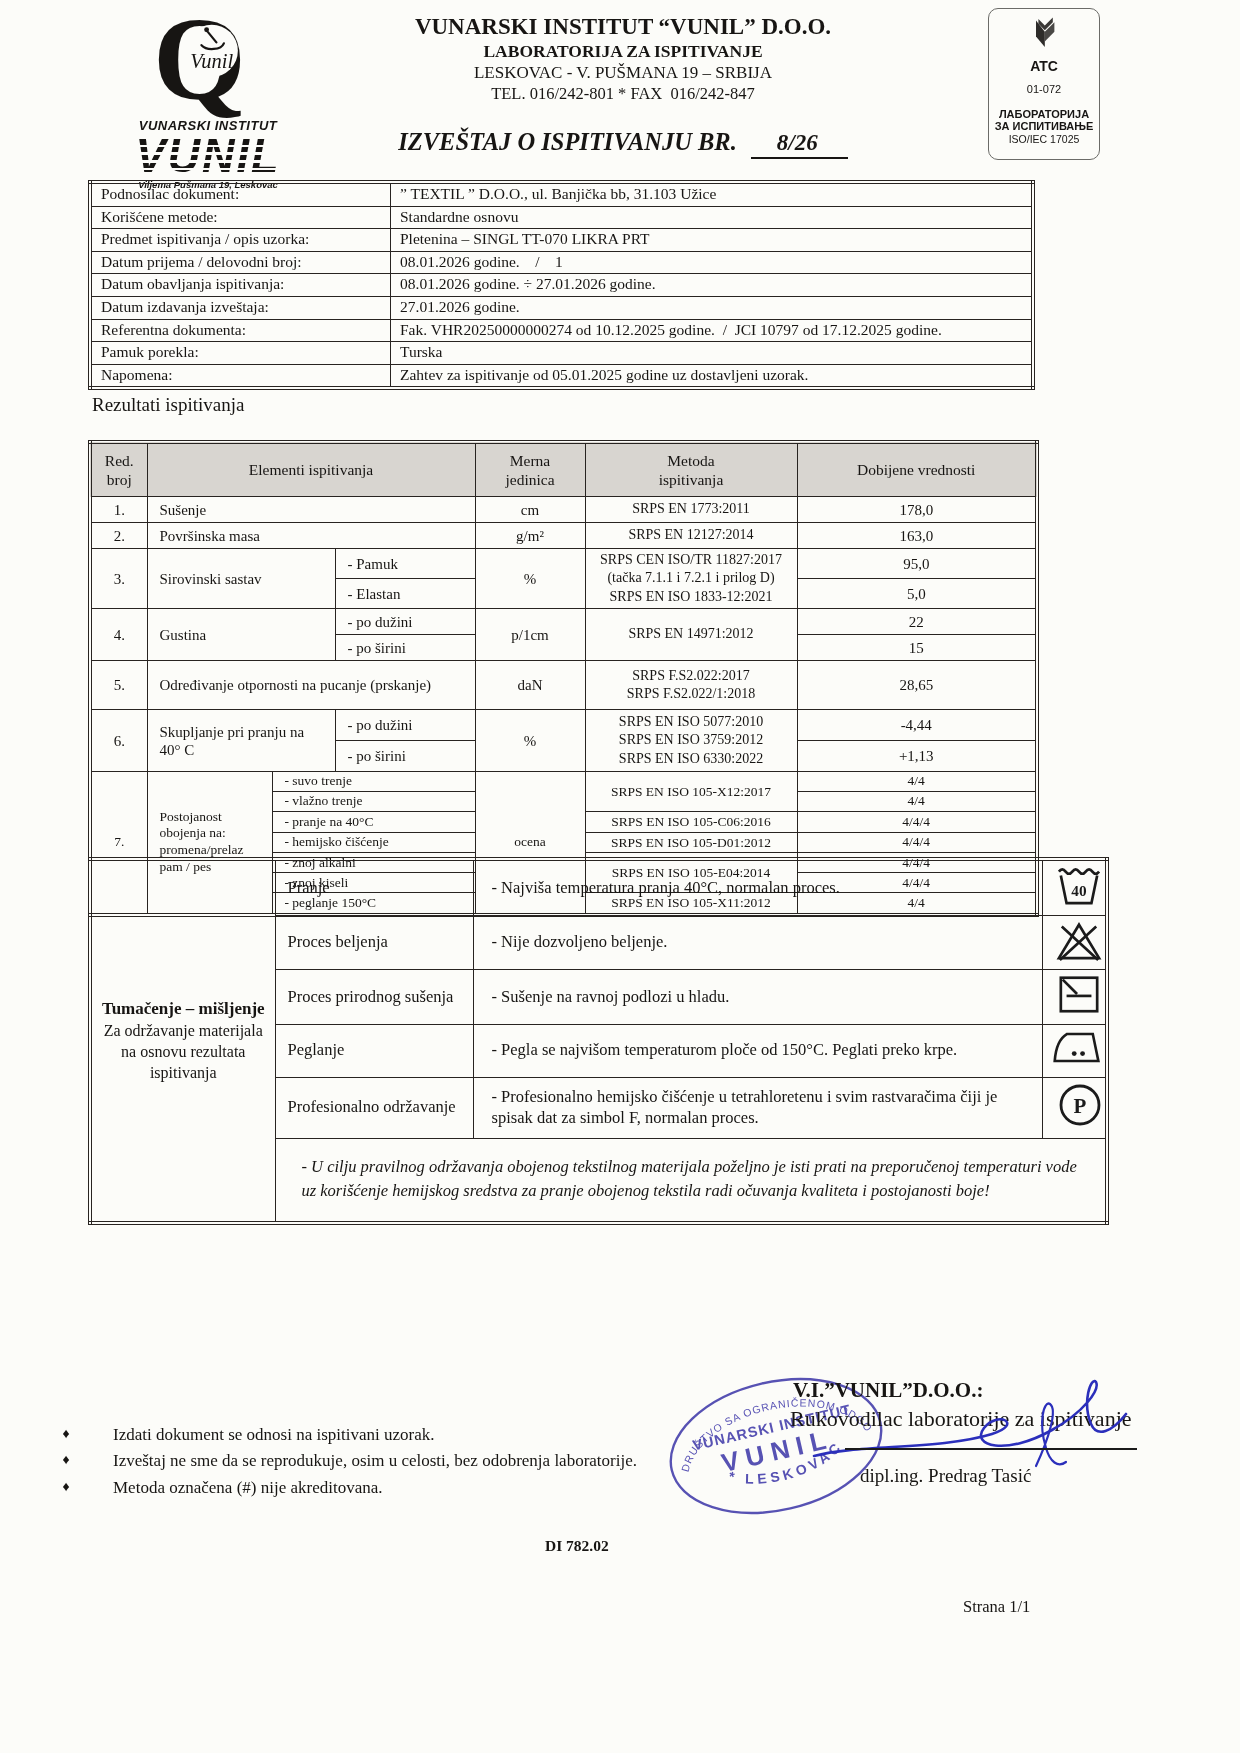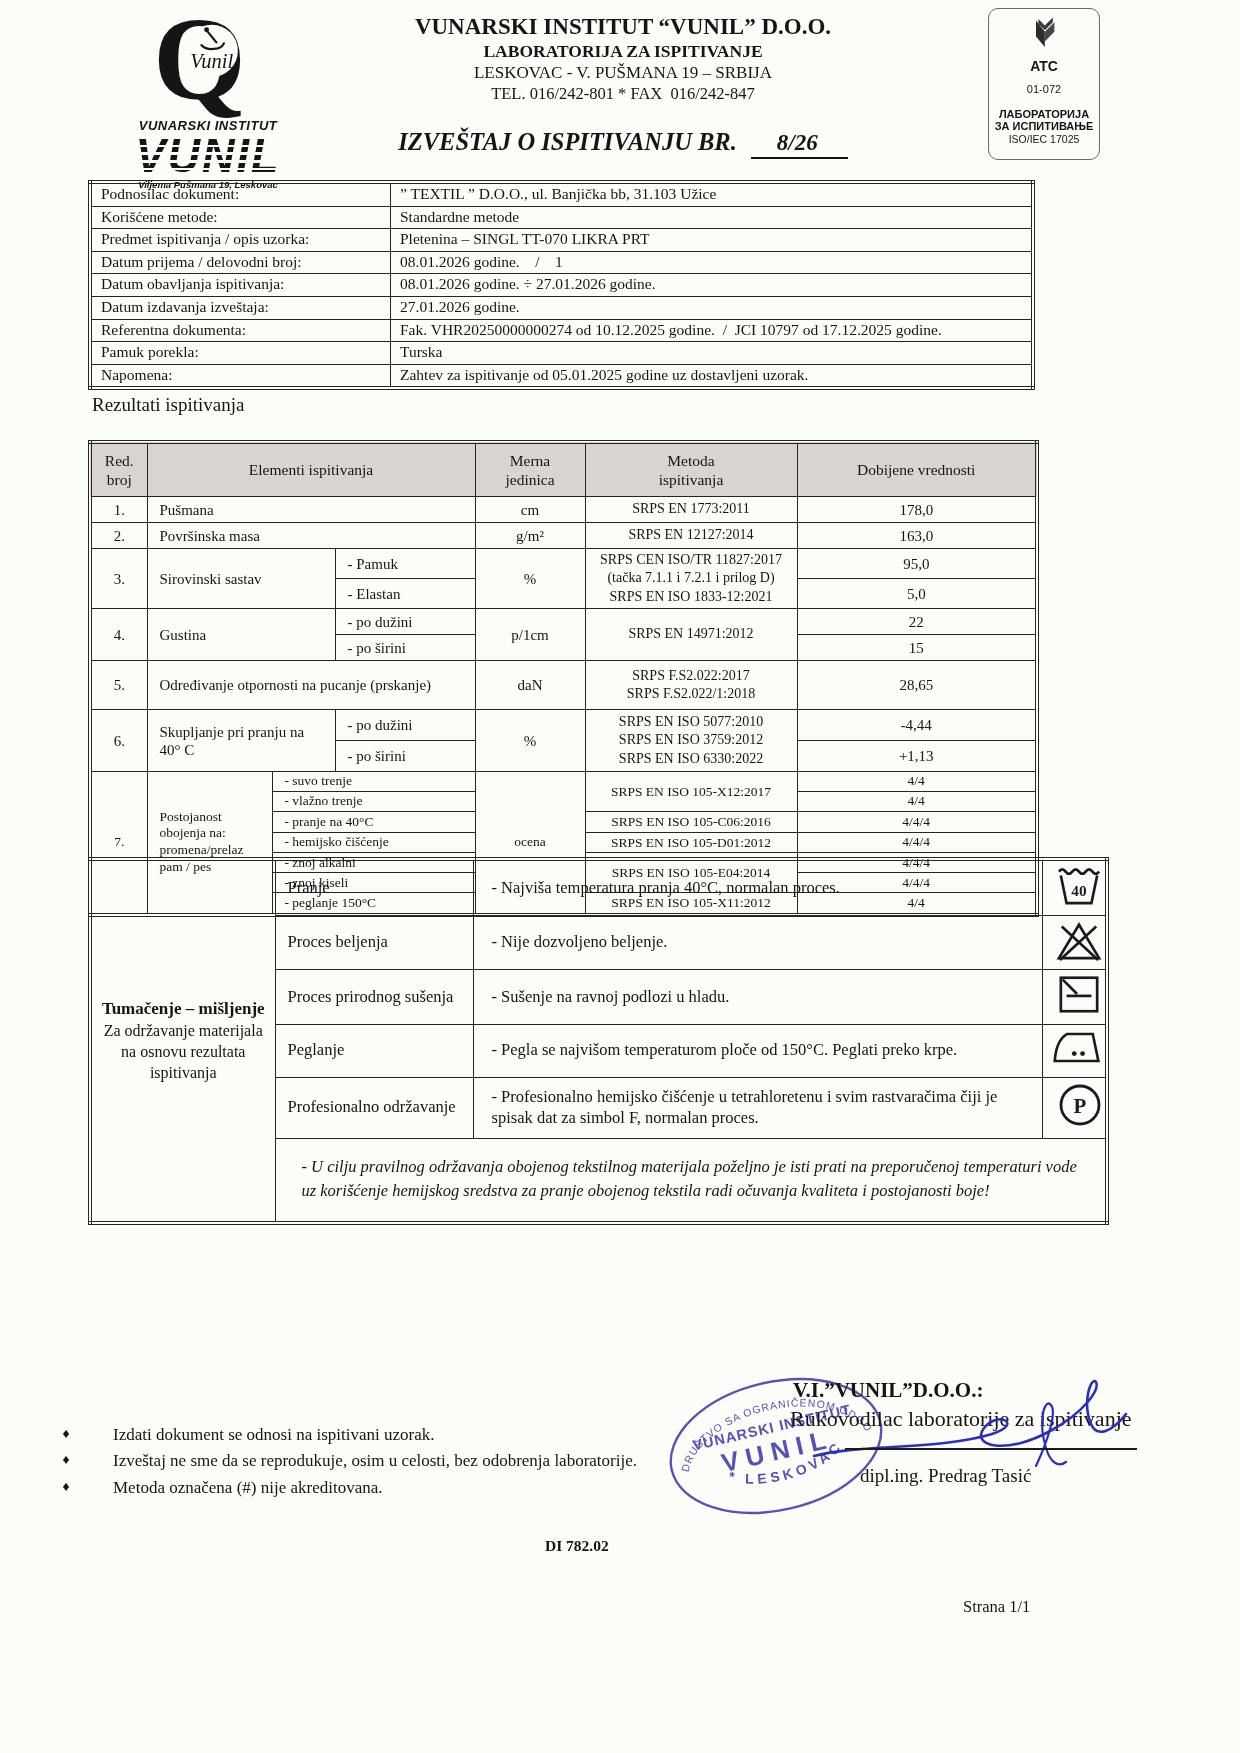--- a/index.html
+++ b/index.html
@@ -144,21 +144,21 @@
   </div>
 
   <table class="info-table tbl">
     <tbody>
       <tr>
           <td class="lab">Podnosilac dokument:</td>
           <td>” TEXTIL ” D.O.O., ul. Banjička bb, 31.103 Užice</td>
         </tr>
       <tr>
           <td class="lab">Korišćene metode:</td>
-          <td>Standardne metode</td>
+          <td>Standardne osnovu</td>
         </tr>
       <tr>
           <td class="lab">Predmet ispitivanja / opis uzorka:</td>
           <td>Pletenina – SINGL TT-070 LIKRA PRT</td>
         </tr>
       <tr>
           <td class="lab">Datum prijema / delovodni broj:</td>
           <td>08.01.2026 godine.&nbsp;&nbsp;&nbsp;&nbsp;/&nbsp;&nbsp;&nbsp;&nbsp;1</td>
         </tr>
       <tr>
@@ -203,21 +203,21 @@
         <th colspan="3">Elementi ispitivanja</th>
         <th class="preline">Merna
 jedinica</th>
         <th class="preline">Metoda
 ispitivanja</th>
         <th>Dobijene vrednosti</th>
       </tr>
 
       <tr class="h23">
         <td class="c">1.</td>
-        <td colspan="3" class="el">Pušmana</td>
+        <td colspan="3" class="el">Sušenje</td>
         <td class="c">cm</td>
         <td class="mth">SRPS EN 1773:2011</td>
         <td class="c">178,0</td>
       </tr>
       <tr class="h23">
         <td class="c">2.</td>
         <td colspan="3" class="el">Površinska masa</td>
         <td class="c">g/m²</td>
         <td class="mth">SRPS EN 12127:2014</td>
         <td class="c">163,0</td>

